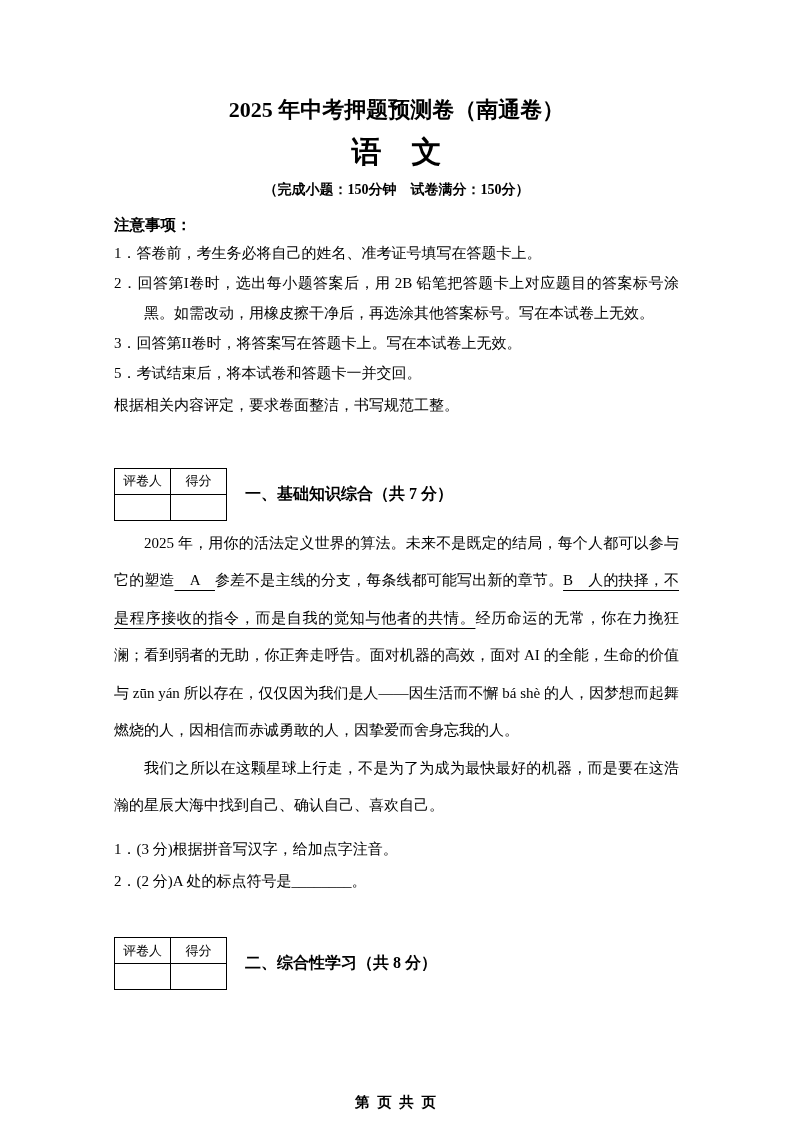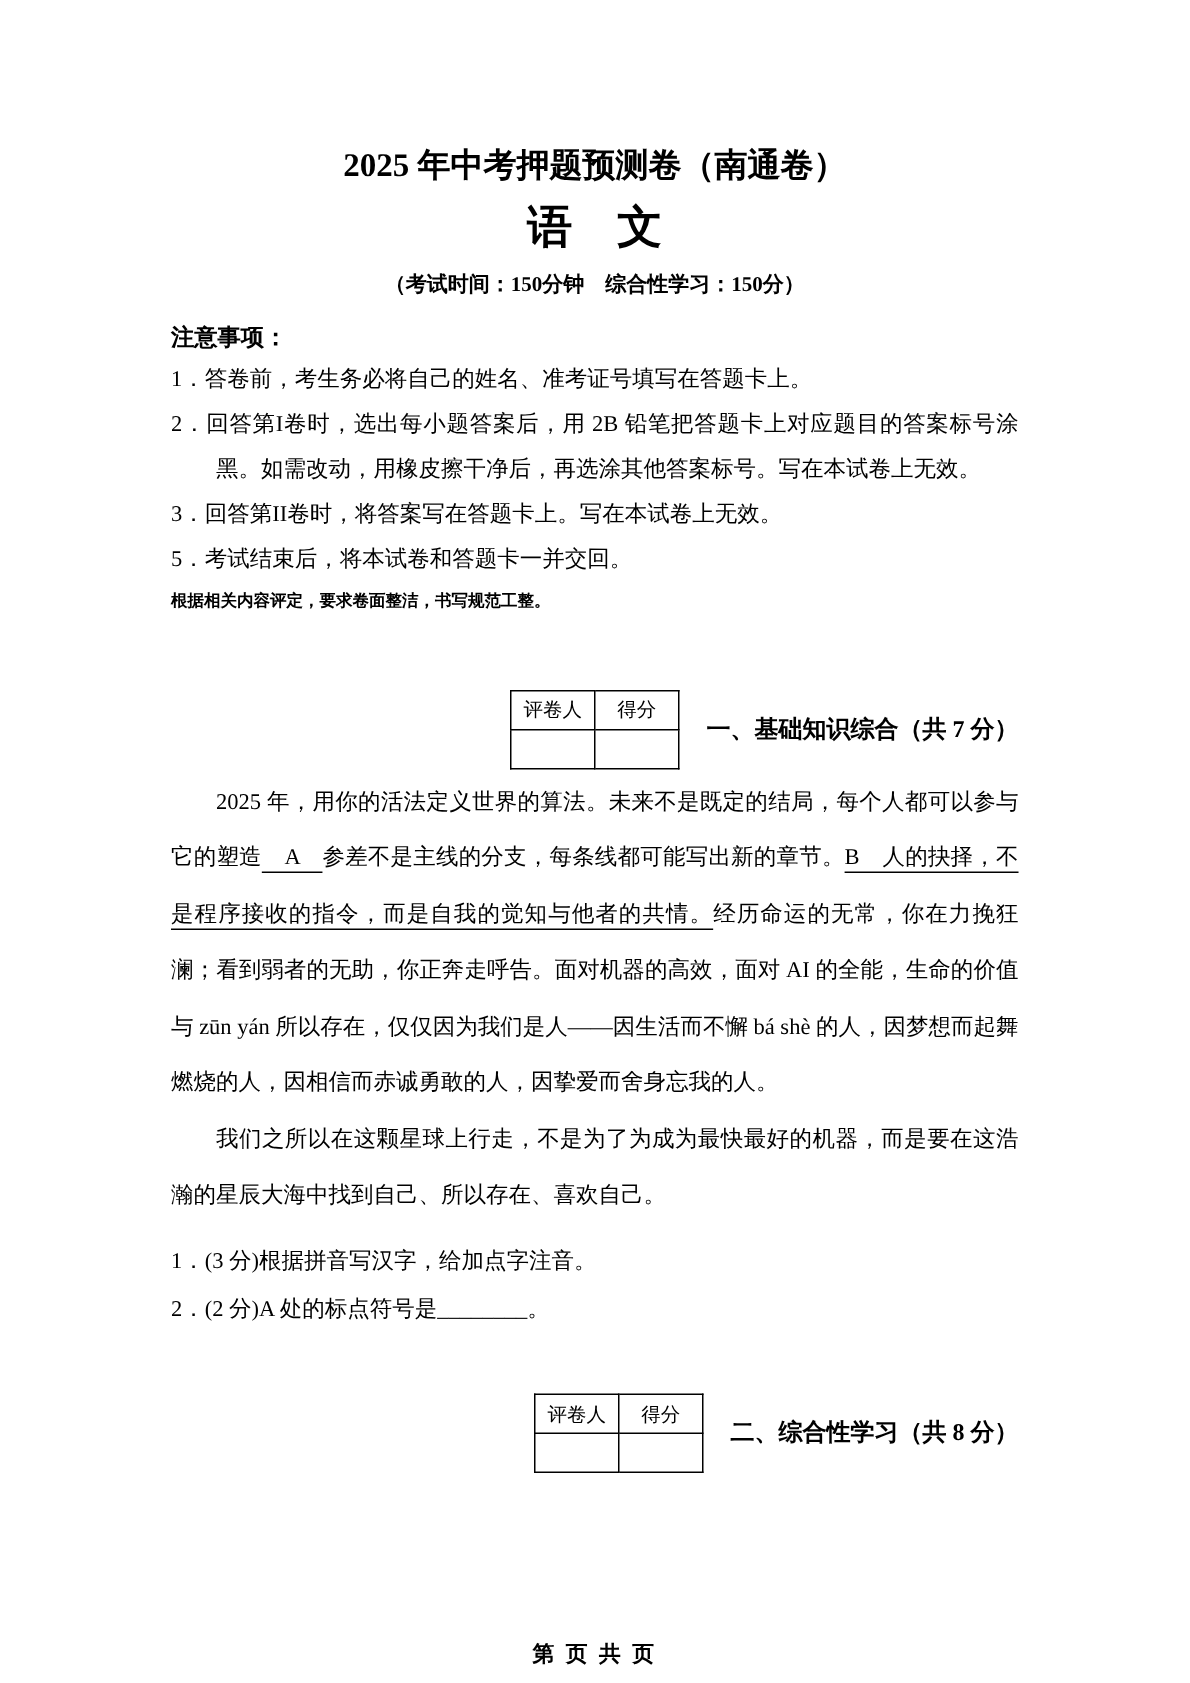--- a/index.html
+++ b/index.html
@@ -44,31 +44,30 @@
     margin: 8px 0 2px;
   }
   .notice-item {
     font-size: 15px;
     line-height: 2.0;
     padding-left: 2em;
     text-indent: -2em;
     text-align: justify;
   }
   .grading-note {
-    font-size: 11px;
-    font-weight: bold;
+    font-size: 15px;
+    font-weight: normal;
     line-height: 2.0;
     margin-top: 2px;
   }
   .section-header {
     display: flex;
     align-items: center;
     gap: 18px;
     margin-top: 48px;
-    justify-content: flex-end;
   }
   .section-header.second { margin-top: 40px; }
   .score-table { border-collapse: collapse; }
   .score-table td {
     border: 1.5px solid #000;
     width: 56px;
     height: 26px;
     text-align: center;
     vertical-align: middle;
     font-size: 13px;
@@ -111,21 +110,21 @@
     letter-spacing: 2px;
   }
 </style>
 </head>
 <body>
 
 <div class="page">
 
   <h1 class="title">2025 年中考押题预测卷（南通卷）</h1>
   <h2 class="subject">语　文</h2>
-  <div class="exam-info">（考试时间：150分钟　综合性学习：150分）</div>
+  <div class="exam-info">（完成小题：150分钟　试卷满分：150分）</div>
 
   <div class="notice-heading">注意事项：</div>
   <div class="notice-list">
     <div class="notice-item">1．答卷前，考生务必将自己的姓名、准考证号填写在答题卡上。</div>
     <div class="notice-item">2．回答第I卷时，选出每小题答案后，用 2B 铅笔把答题卡上对应题目的答案标号涂黑。如需改动，用橡皮擦干净后，再选涂其他答案标号。写在本试卷上无效。</div>
     <div class="notice-item">3．回答第II卷时，将答案写在答题卡上。写在本试卷上无效。</div>
     <div class="notice-item">5．考试结束后，将本试卷和答题卡一并交回。</div>
   </div>
   <div class="grading-note">根据相关内容评定，要求卷面整洁，书写规范工整。</div>
 
@@ -141,21 +140,21 @@
           <td></td>
         </tr>
       </tbody>
     </table>
     <div class="section-title">一、基础知识综合（共 7 分）</div>
   </div>
 
 
   <p class="passage"><span>2025 年，用你的活法定义世界的算法。未来不是既定的结局，每个人都可以参与它的塑造</span><span class="u">　A　</span><span>参差不是主线的分支，每条线都可能写出新的章节。</span><span class="u">B　人的抉择，不是程序接收的指令，而是自我的觉知与他者的共情。</span><span>经历命运的无常，你在力挽狂澜；看到弱者的无助，你正奔走呼告。面对机器的高效，面对 AI 的全能，生命的价值与 zūn yán 所以存在，仅仅因为我们是人——因生活而不懈 bá shè 的人，因梦想而起舞燃烧的人，因相信而赤诚勇敢的人，因挚爱而舍身忘我的人。</span></p>
 
-  <p class="passage second">我们之所以在这颗星球上行走，不是为了为成为最快最好的机器，而是要在这浩瀚的星辰大海中找到自己、所以存在、喜欢自己。</p>
+  <p class="passage second">我们之所以在这颗星球上行走，不是为了为成为最快最好的机器，而是要在这浩瀚的星辰大海中找到自己、确认自己、喜欢自己。</p>
 
   <div class="questions">
     <div class="question-line">1．(3 分)根据拼音写汉字，给加点字注音。</div>
     <div class="question-line">2．(2 分)A 处的标点符号是________。</div>
   </div>
 
   <div class="section-header second">
     <table class="score-table">
       <tbody>
         <tr>

